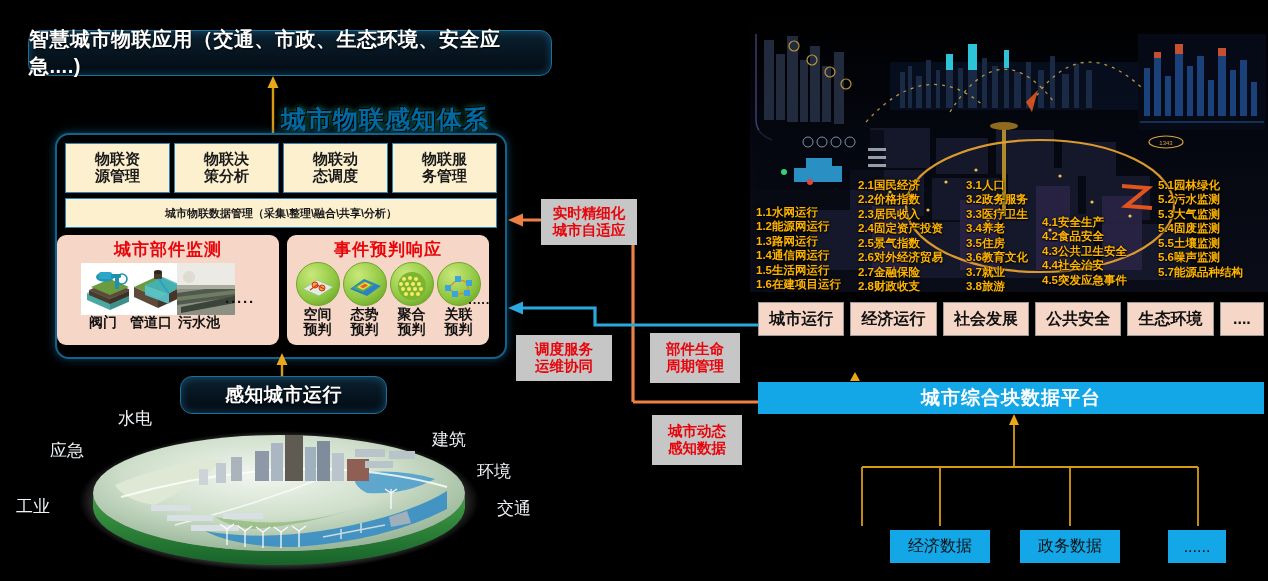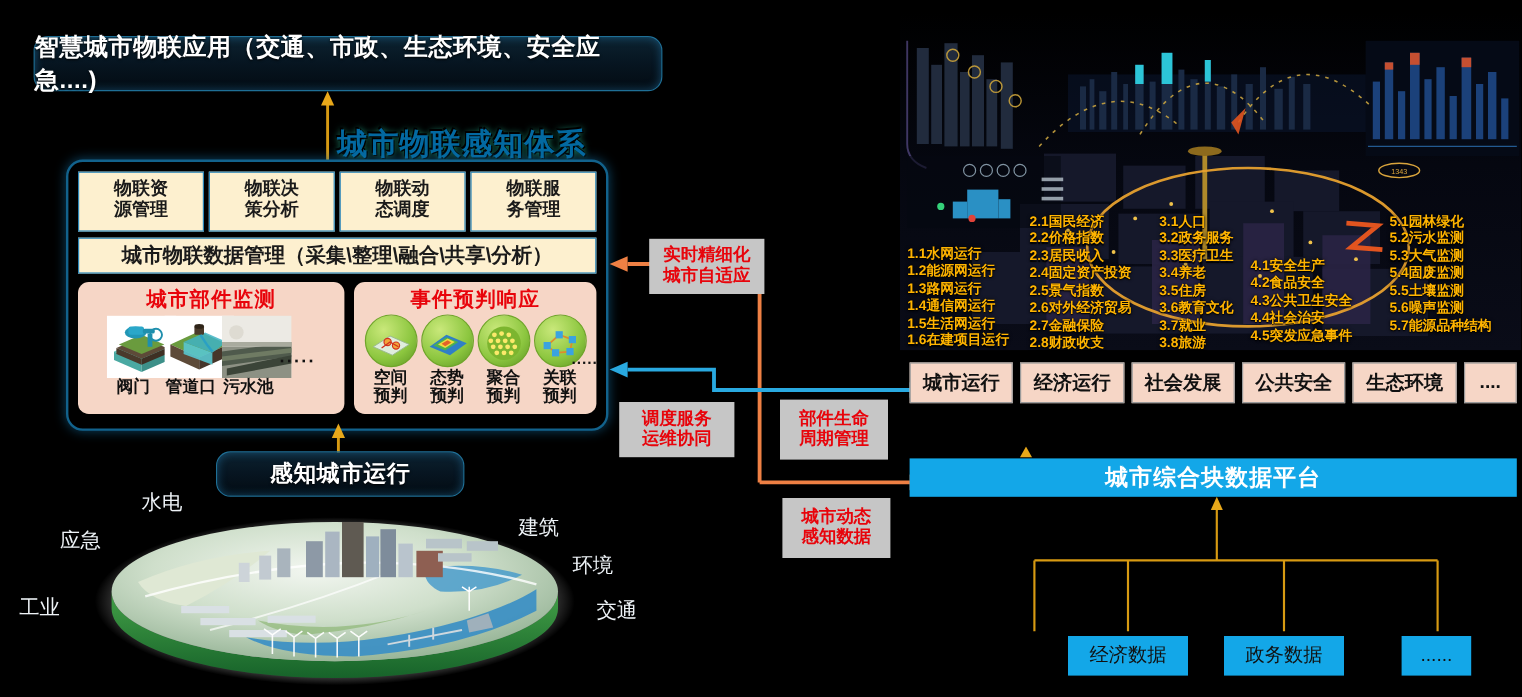--- a/index.html
+++ b/index.html
@@ -29,23 +29,23 @@
     left:55px;top:133px;width:448px;height:222px;
     background:#000;border:2px solid #12628c;border-radius:14px;
     box-shadow:0 0 10px rgba(20,110,160,.6);
   }
   .cream{
     background:#fdf0cf;border:1.5px solid #2b86b8;
     color:#1a1a1a;font-weight:bold;text-align:center;
     display:flex;flex-direction:column;align-items:center;justify-content:center;
     line-height:1.12;
   }
-  .row4{display:flex;gap:4px;font-family:Liberation Mono, monospace;}
+  .row4{display:flex;gap:4px;}
   .row4 .cell{flex:1;height:48px;font-size:15px;}
-  .widebar{height:28px;font-size:17px;display:flex;align-items:center;justify-content:center;}
+  .widebar{height:28px;font-size:11px;display:flex;align-items:center;justify-content:center;}
 
   .peach{
     background:#f6d6c6;border-radius:9px;
     display:flex;flex-direction:column;align-items:center;
   }
   .peach-title{color:#e8040b;font-weight:bold;font-size:17px;margin-top:3px;letter-spacing:1px;}
   .thumbs{display:flex;align-items:flex-end;gap:4px;margin-top:2px;}
   .thumb{width:44px;}
   .thumb .pic{width:58px;height:52px;border:0;display:block;}
   .thumb .cap{font-size:14px;font-weight:bold;color:#111;text-align:center;margin-top:-1px;}
@@ -119,21 +119,21 @@
 态调度</span>
       </div>
       <div class="cell cream">
         <span style="white-space:pre-line;">物联服
 务管理</span>
       </div>
     </div>
 
     <div class="cream widebar" style="margin:5px 8px 0 8px;">城市物联数据管理（采集\整理\融合\共享\分析）</div>
 
-    <div style="display:flex;gap:8px;margin:7px 8px 0 0;justify-content:flex-end;">
+    <div style="display:flex;gap:8px;margin:7px 8px 0 0;">
 
       <div class="peach" style="width:222px;height:110px;">
         <div class="peach-title">城市部件监测</div>
         <div class="thumbs">
 
           <div class="thumb">
             <svg class="pic" viewBox="0 0 58 52">
               <rect width="58" height="52" fill="#ffffff"></rect>
               <g>
                 <polygon points="6,30 29,20 52,30 29,40" fill="#6ec9c0"></polygon>

